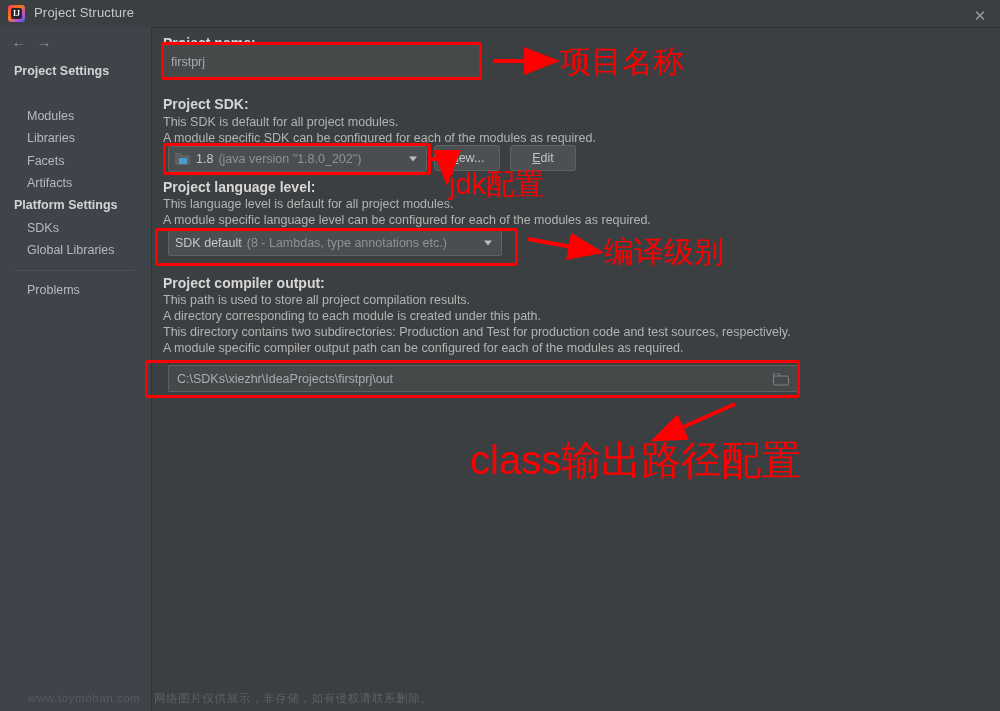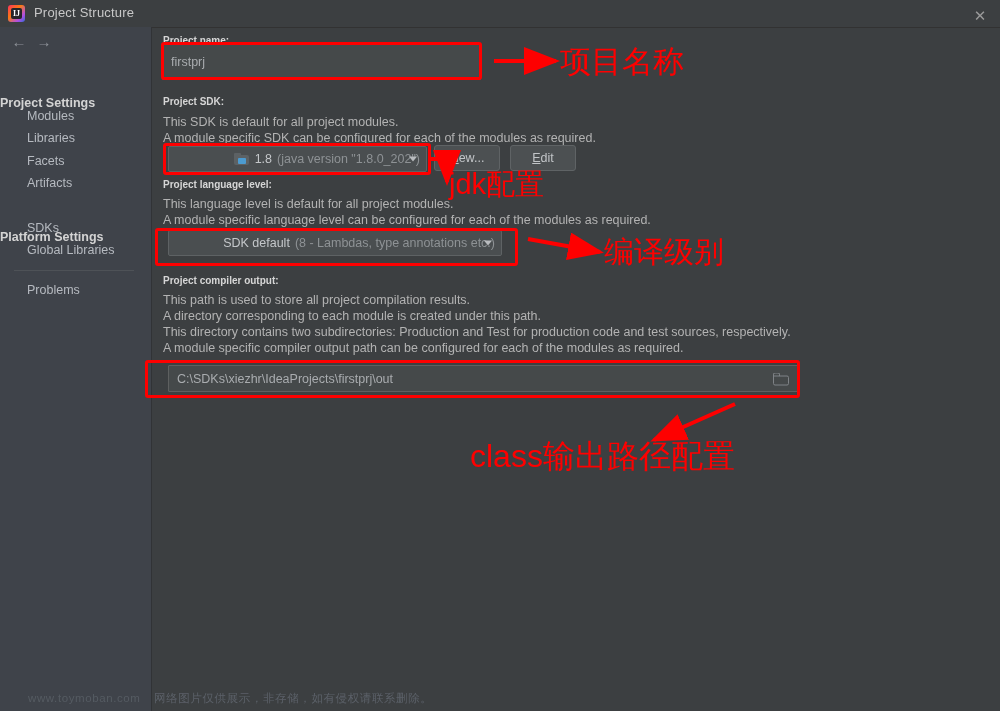--- a/index.html
+++ b/index.html
@@ -102,25 +102,24 @@
   .nav-arrow.fwd  { left: 33px; }
 
   .side-group {
     position: absolute;
     left: 0;
     width: 151px;
     height: 22px;
     font-size: 12.5px;
     font-weight: bold;
     color: #d4d4d4;
-    padding-left: 0;
-    box-sizing: border-box;
-    display: flex;
-    align-items: center;
-    margin-top: 32px;
+    padding-left: 14px;
+    box-sizing: border-box;
+    display: flex;
+    align-items: center;
   }
   .side-item {
     position: absolute;
     left: 0;
     width: 151px;
     height: 22px;
     font-size: 12.5px;
     color: #b6bac0;
     padding-left: 27px;
     box-sizing: border-box;
@@ -142,21 +141,21 @@
 
   
   .main {
     position: absolute;
     left: 151px; top: 27px;
     width: 849px;
     height: 684px;
   }
   .lbl-bold {
     position: absolute;
-    font-size: 10px;
+    font-size: 14px;
     font-weight: bold;
     color: #d6d6d6;
     white-space: nowrap;
   }
   .lbl-desc {
     position: absolute;
     font-size: 12.5px;
     color: #b3b3b3;
     white-space: nowrap;
   }
@@ -179,21 +178,20 @@
     box-sizing: border-box;
     background: #4a4e50;
     border: 1px solid #5e6264;
     border-radius: 2px;
     display: flex;
     align-items: center;
     padding: 0 6px;
     font-size: 12.5px;
     color: #aaadb0;
     cursor: pointer;
-    justify-content: flex-end;
   }
   .combo .arrow {
     position: absolute;
     right: 9px; top: 50%;
     transform: translateY(-50%);
     width: 0; height: 0;
     border-left: 4.5px solid transparent;
     border-right: 4.5px solid transparent;
     border-top: 5px solid #b9bcbf;
   }
@@ -422,21 +420,21 @@
     <path d="M 430 159 L 447 159 L 447 182" stroke="#fe0000" stroke-width="4" fill="none" marker-end="url(#ah)"></path>
 
     <line x1="528" y1="239" x2="600" y2="252" stroke="#fe0000" stroke-width="4" marker-end="url(#ah)"></line>
 
     <line x1="735" y1="404" x2="654" y2="440" stroke="#fe0000" stroke-width="4" marker-end="url(#ah)"></line>
   </svg>
 
   <div class="redtext" style="left:560px; top:46px; font-size:31px;">项目名称</div>
   <div class="redtext" style="left:449px; top:170px; font-size:29px;">jdk配置</div>
   <div class="redtext" style="left:604px; top:237px; font-size:30px;">编译级别</div>
-  <div class="redtext" style="left:470px; top:440px; font-size:32px;">class输出路径配置</div>
+  <div class="redtext" style="left:470px; top:440px; font-size:40px;">class输出路径配置</div>
 
   <div class="watermark">
     <span class="wm-left">www.toymoban.com</span>
     <span style="display:inline-block;width:6px;"></span>
     <span class="wm-right">网络图片仅供展示，非存储，如有侵权请联系删除。</span>
   </div>
 
 </div>
 
 </body></html>

